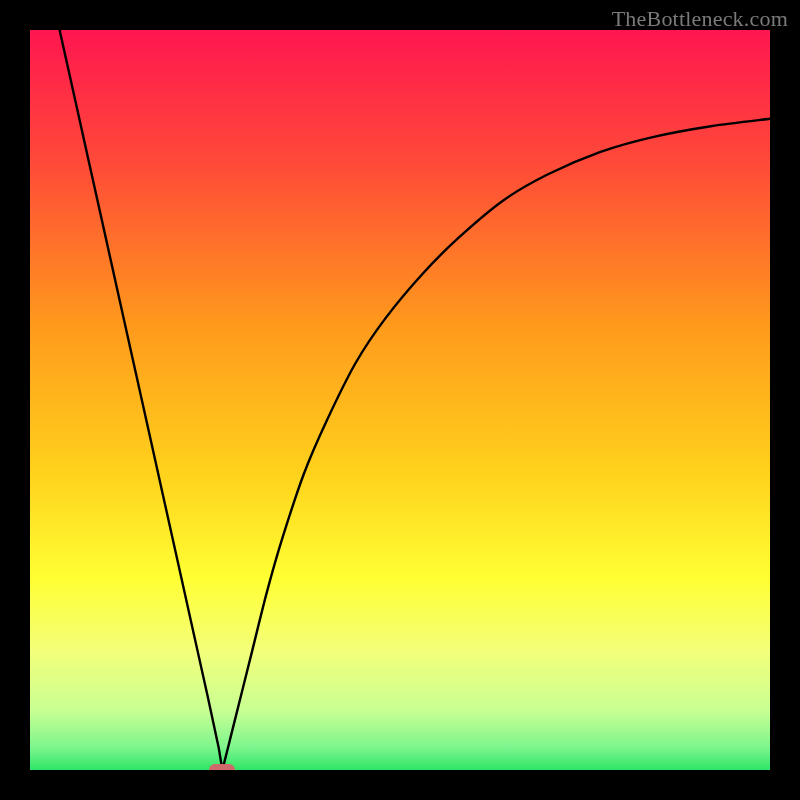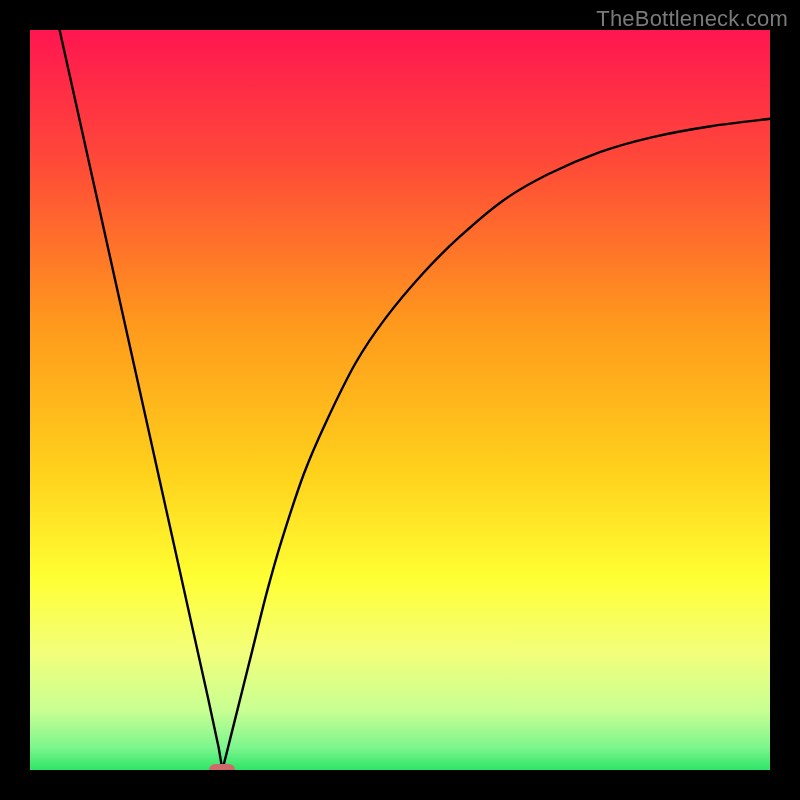--- a/index.html
+++ b/index.html
@@ -9,20 +9,21 @@
     height: 800px;
     overflow: hidden;
     background: #000;
     font-family: Arial, Helvetica, sans-serif;
   }
   .frame {
     position: relative;
     width: 800px;
     height: 800px;
     background: #000;
+    font-family: Liberation Serif, serif;
   }
   .plot {
     position: absolute;
     left: 30px;
     top: 30px;
     width: 740px;
     height: 740px;
     overflow: hidden;
   }
   .gradient {

